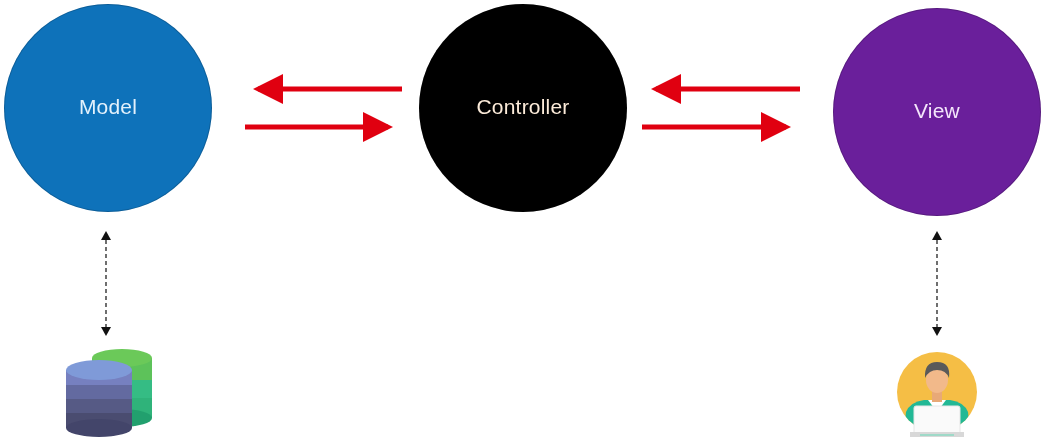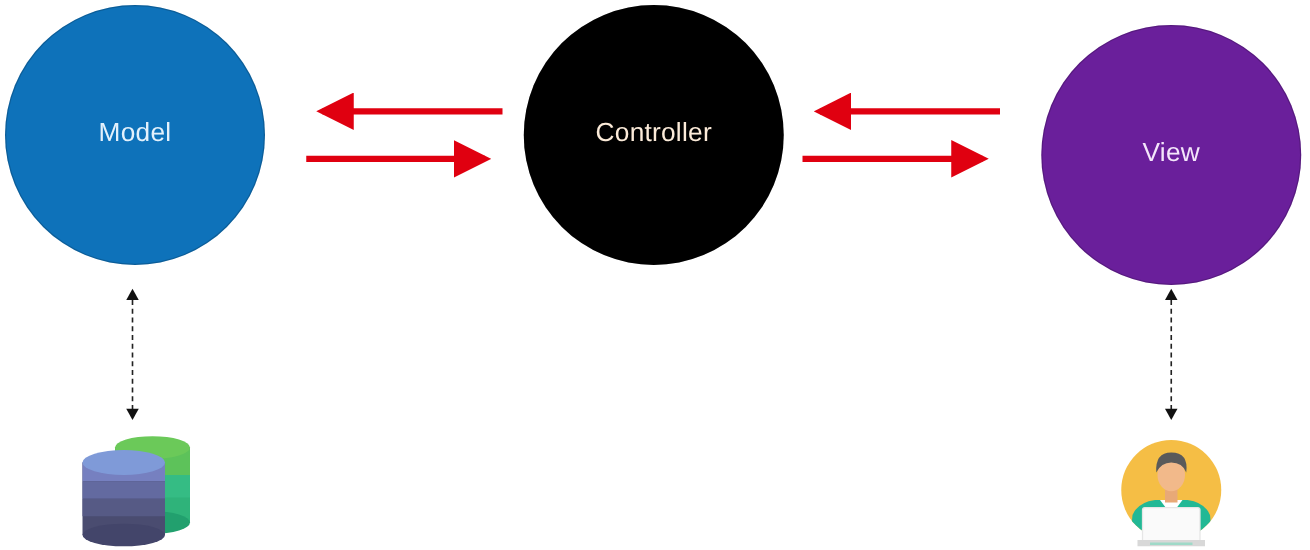--- a/index.html
+++ b/index.html
@@ -29,21 +29,21 @@
       justify-content: center;
       box-shadow: inset 0 0 0 1px rgba(0,0,0,0.18);
     }
     .node-label {
       font-size: 21px;
       letter-spacing: 0.2px;
       margin-top: -2px;
     }
     #node-model { left: 4px; top: 4px; }
     #node-controller { left: 419px; top: 4px; }
-    #node-view { left: 833px; top: 20px; justify-content: center; }
+    #node-view { left: 833px; top: 8px; justify-content: center; }
     svg.overlay {
       position: absolute;
       left: 0; top: 0;
     }
   </style>
 </head>
 <body>
 
 <div class="canvas">
 

